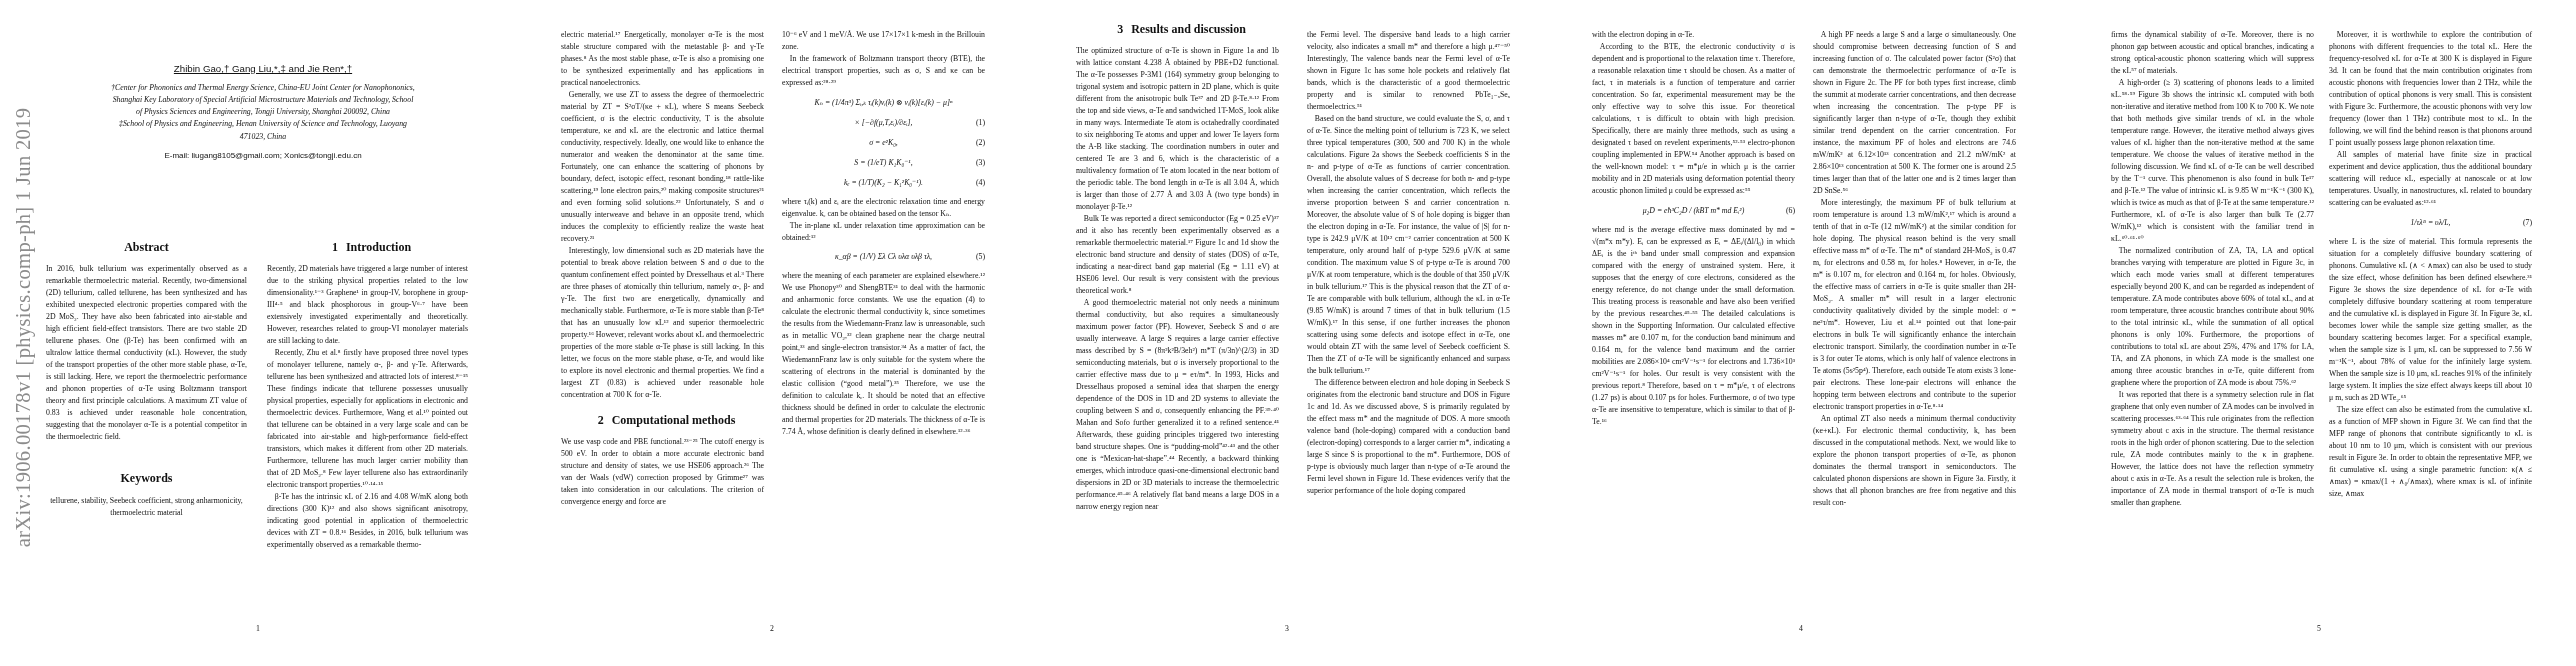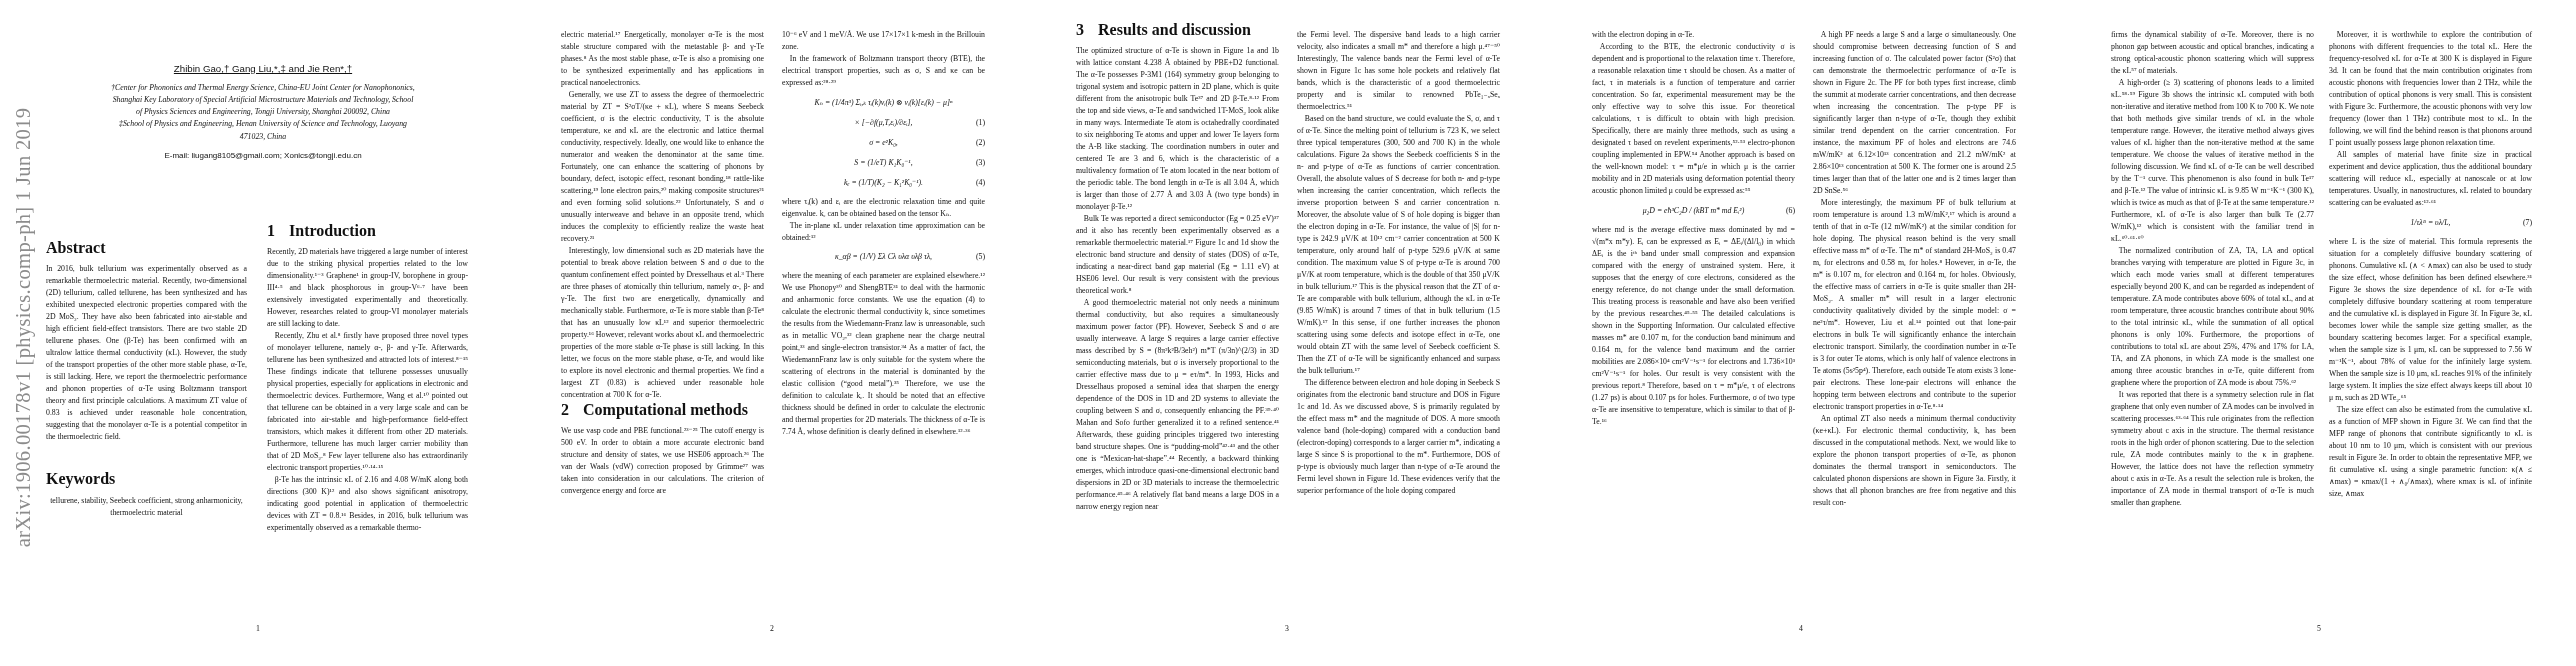--- a/index.html
+++ b/index.html
@@ -16,21 +16,21 @@
            font-size:15.6px; line-height:21px; margin:0; }
   .title i { font-style:italic; }
   .authors { font-family:"Liberation Sans","DejaVu Sans",sans-serif; font-size:9.7px;
              margin-top:7px;text-decoration:underline; }
   .affil { font-style:italic; font-size:7.8px; line-height:12.2px; margin-top:7.8px; }
   .email { font-family:"Liberation Sans","DejaVu Sans",sans-serif; font-size:8px; margin-top:7.8px; }
   .col { position:absolute; width:203px; font-size:7.8px; line-height:12px; text-align:justify;
          hyphens:auto; }
   .col p { margin:0; text-indent:7.8px; }
   .col p.noindent { text-indent:0; }
-  .sec-head { font-weight:bold; font-size:16px; margin:0 0 7.8px 0; line-height:15.6px; text-align:left; }
+  .sec-head { font-weight:bold; font-size:12px; margin:0 0 7.8px 0; line-height:15.6px; text-align:center; }
   .sec-head .num { display:inline-block; width:22px; }
   .eq { text-align:center; font-style:italic; margin:6.7px 0; position:relative; line-height:13.3px; }
   .eq .eqno { position:absolute; right:0; font-style:normal; top:0; }
   .pagenum { position:absolute; bottom:34px; font-size:7.8px; }
 </style>
 </head>
 <body>
 
 <div class="page" style="left:0px;">
   <div class="arxiv-stamp">
@@ -48,61 +48,61 @@
     <div class="email">E-mail: liugang8105@gmail.com; Xonics@tongji.edu.cn</div>
   </div>
 
   <div class="col" style="left:46px; top:240px; width:201px;">
     <h2 class="sec-head">Abstract</h2>
     <p class="noindent">In 2016, bulk tellurium was experimentally observed as a remarkable thermoelectric material. Recently, two-dimensional (2D) tellurium, called tellurene, has been synthesized and has exhibited unexpected electronic properties compared with the 2D MoS₂. They have also been fabricated into air-stable and high efficient field-effect transistors. There are two stable 2D tellurene phases. One (β-Te) has been confirmed with an ultralow lattice thermal conductivity (κL). However, the study of the transport properties of the other more stable phase, α-Te, is still lacking. Here, we report the thermoelectric performance and phonon properties of α-Te using Boltzmann transport theory and first principle calculations. A maximum ZT value of 0.83 is achieved under reasonable hole concentration, suggesting that the monolayer α-Te is a potential competitor in the thermoelectric field.</p>
     <h2 class="sec-head" style="margin-top:28px;">Keywords</h2>
     <p class="noindent" style="text-align:center;">tellurene, stability, Seebeck coefficient, strong anharmonicity, thermoelectric material</p>
   </div>
 
-  <div class="col" style="left:267px; top:223px; width:201px;">
+  <div class="col" style="left:267px; top:240px; width:201px;">
     <h2 class="sec-head"><span class="num">1</span><span>Introduction</span></h2>
     <p class="noindent">Recently, 2D materials have triggered a large number of interest due to the striking physical properties related to the low dimensionality.¹⁻³ Graphene¹ in group-IV, borophene in group-III⁴·⁵ and black phosphorous in group-V⁶·⁷ have been extensively investigated experimentally and theoretically. However, researches related to group-VI monolayer materials are still lacking to date.</p>
     <p>Recently, Zhu et al.⁸ firstly have proposed three novel types of monolayer tellurene, namely α-, β- and γ-Te. Afterwards, tellurene has been synthesized and attracted lots of interest.⁸⁻¹⁵ These findings indicate that tellurene possesses unusually physical properties, especially for applications in electronic and thermoelectric devices. Furthermore, Wang et al.¹⁰ pointed out that tellurene can be obtained in a very large scale and can be fabricated into air-stable and high-performance field-effect transistors, which makes it different from other 2D materials. Furthermore, tellurene has much larger carrier mobility than that of 2D MoS₂.⁸ Few layer tellurene also has extraordinarily electronic transport properties.¹⁰·¹⁴·¹⁵</p>
     <p>β-Te has the intrinsic κL of 2.16 and 4.08 W/mK along both directions (300 K)¹² and also shows significant anisotropy, indicating good potential in application of thermoelectric devices with ZT = 0.8.¹⁶ Besides, in 2016, bulk tellurium was experimentally observed as a remarkable thermo-</p>
   </div>
   <div class="pagenum" style="left:256px;">1</div>
 </div>
 
 <div class="page" style="left:515px;">
   <div class="col" style="left:46px; top:29px;">
     <p class="noindent">electric material.¹⁷ Energetically, monolayer α-Te is the most stable structure compared with the metastable β- and γ-Te phases.⁸ As the most stable phase, α-Te is also a promising one to be synthesized experimentally and has applications in practical nanoelectronics.</p>
     <p>Generally, we use ZT to assess the degree of thermoelectric material by ZT = S²σT/(κe + κL), where S means Seebeck coefficient, σ is the electric conductivity, T is the absolute temperature, κe and κL are the electronic and lattice thermal conductivity, respectively. Ideally, one would like to enhance the numerator and weaken the denominator at the same time. Fortunately, one can enhance the scattering of phonons by boundary, defect, isotopic effect, resonant bonding,¹⁸ rattle-like scattering,¹⁹ lone electron pairs,²⁰ making composite structures²¹ and even forming solid solutions.²² Unfortunately, S and σ unusually interweave and behave in an opposite trend, which induces the complexity to efficiently realize the waste heat recovery.²¹</p>
     <p>Interestingly, low dimensional such as 2D materials have the potential to break above relation between S and σ due to the quantum confinement effect pointed by Dresselhaus et al.³ There are three phases of atomically thin tellurium, namely α-, β- and γ-Te. The first two are energetically, dynamically and mechanically stable. Furthermore, α-Te is more stable than β-Te⁸ that has an unusually low κL¹² and superior thermoelectric property.¹⁶ However, relevant works about κL and thermoelectric properties of the more stable α-Te phase is still lacking. In this letter, we focus on the more stable phase, α-Te, and would like to explore its novel electronic and thermal properties. We find a largest ZT (0.83) is achieved under reasonable hole concentration at 700 K for α-Te.</p>
-    <h2 class="sec-head" style="margin-top:1px;"><span class="num">2</span><span>Computational methods</span></h2>
+    <h2 class="sec-head" style="margin-top:12px;"><span class="num">2</span><span>Computational methods</span></h2>
     <p class="noindent">We use vasp code and PBE functional.²³⁻²⁵ The cutoff energy is 500 eV. In order to obtain a more accurate electronic band structure and density of states, we use HSE06 approach.²⁶ The van der Waals (vdW) correction proposed by Grimme²⁷ was taken into consideration in our calculations. The criterion of convergence energy and force are</p>
   </div>
   <div class="col" style="left:267px; top:29px;">
     <p class="noindent">10⁻⁶ eV and 1 meV/Å. We use 17×17×1 k-mesh in the Brillouin zone.</p>
     <p>In the framework of Boltzmann transport theory (BTE), the electrical transport properties, such as σ, S and κe can be expressed as:²⁸·²⁹</p>
     <div class="eq"><span>Kₙ = (1/4π³) Σᵢ,ₖ τᵢ(k)vᵢ(k) ⊗ vᵢ(k)[εᵢ(k) − μ]ⁿ</span></div>
     <div class="eq"><span>× [−∂f(μ,T,εᵢ)/∂εᵢ],</span><span class="eqno">(1)</span></div>
     <div class="eq"><span>σ = e²K₀,</span><span class="eqno">(2)</span></div>
     <div class="eq"><span>S = (1/eT) K₁K₀⁻¹,</span><span class="eqno">(3)</span></div>
     <div class="eq"><span>kₑ = (1/T)(K₂ − K₁²K₀⁻¹).</span><span class="eqno">(4)</span></div>
-    <p class="noindent">where τᵢ(k) and εᵢ are the electronic relaxation time and quite eigenvalue. kₑ can be obtained based on the tensor Kₙ.</p>
+    <p class="noindent">where τᵢ(k) and εᵢ are the electronic relaxation time and energy eigenvalue. kₑ can be obtained based on the tensor Kₙ.</p>
     <p>The in-plane κL under relaxation time approximation can be obtained:¹²</p>
     <div class="eq"><span>κ_αβ = (1/V) Σλ Cλ υλα υλβ τλ,</span><span class="eqno">(5)</span></div>
     <p class="noindent">where the meaning of each parameter are explained elsewhere.¹² We use Phonopy³⁰ and ShengBTE³¹ to deal with the harmonic and anharmonic force constants. We use the equation (4) to calculate the electronic thermal conductivity kₑ since sometimes the results from the Wiedemann-Franz law is unreasonable, such as in metallic VO₂,³² clean graphene near the charge neutral point,³³ and single-electron transistor.³⁴ As a matter of fact, the WiedemannFranz law is only suitable for the system where the scattering of electrons in the material is dominanted by the elastic collision (“good metal”).³⁵ Therefore, we use the definition to calculate kₑ. It should be noted that an effective thickness should be defined in order to calculate the electronic and thermal properties for 2D materials. The thickness of α-Te is 7.74 Å, whose definition is clearly defined in elsewhere.¹²·³⁶</p>
   </div>
   <div class="pagenum" style="left:255px;">2</div>
 </div>
 
 <div class="page" style="left:1030px;">
   <div class="col" style="left:46px; top:22px;">
     <h2 class="sec-head"><span class="num">3</span><span>Results and discussion</span></h2>
     <p class="noindent">The optimized structure of α-Te is shown in Figure 1a and 1b with lattice constant 4.238 Å obtained by PBE+D2 functional. The α-Te possesses P-3M1 (164) symmetry group belonging to trigonal system and isotropic pattern in 2D plane, which is quite different from the anisotropic bulk Te³⁷ and 2D β-Te.⁸·¹² From the top and side views, α-Te and sandwiched 1T-MoS₂ look alike in many ways. Intermediate Te atom is octahedrally coordinated to six neighboring Te atoms and upper and lower Te layers form the A-B like stacking. The coordination numbers in outer and centered Te are 3 and 6, which is the characteristic of a multivalency formation of Te atom located in the near bottom of the periodic table. The bond length in α-Te is all 3.04 Å, which is larger than those of 2.77 Å and 3.03 Å (two type bonds) in monolayer β-Te.¹²</p>
     <p>Bulk Te was reported a direct semiconductor (Eg = 0.25 eV)³⁷ and it also has recently been experimentally observed as a remarkable thermoelectric material.¹⁷ Figure 1c and 1d show the electronic band structure and density of states (DOS) of α-Te, indicating a near-direct band gap material (Eg = 1.11 eV) at HSE06 level. Our result is very consistent with the previous theoretical work.⁸</p>
     <p>A good thermoelectric material not only needs a minimum thermal conductivity, but also requires a simultaneously maximum power factor (PF). However, Seebeck S and σ are usually interweave. A large S requires a large carrier effective mass described by S = (8π²k²B/3eh²) m*T (π/3n)^(2/3) in 3D semiconducting materials, but σ is inversely proportional to the carrier effective mass due to μ = eτ/m*. In 1993, Hicks and Dresselhaus proposed a seminal idea that sharpen the energy dependence of the DOS in 1D and 2D systems to alleviate the coupling between S and σ, consequently enhancing the PF.³⁹·⁴⁰ Mahan and Sofo further generalized it to a refined sentence.⁴¹ Afterwards, these guiding principles triggered two interesting band structure shapes. One is “pudding-mold”⁴²·⁴³ and the other one is “Mexican-hat-shape”.⁴⁴ Recently, a backward thinking emerges, which introduce quasi-one-dimensional electronic band dispersions in 2D or 3D materials to increase the thermoelectric performance.⁴⁵·⁴⁶ A relatively flat band means a large DOS in a narrow energy region near</p>
   </div>
-  <div class="col" style="left:267px; top:29px;">
+  <div class="col" style="left:277px; top:29px;">
     <p class="noindent">the Fermi level. The dispersive band leads to a high carrier velocity, also indicates a small m* and therefore a high μ.⁴⁷⁻⁵⁰ Interestingly, The valence bands near the Fermi level of α-Te shown in Figure 1c has some hole pockets and relatively flat bands, which is the characteristic of a good thermoelectric property and is similar to renowned PbTe₁₋ₓSeₓ thermoelectrics.⁵¹</p>
     <p>Based on the band structure, we could evaluate the S, σ, and τ of α-Te. Since the melting point of tellurium is 723 K, we select three typical temperatures (300, 500 and 700 K) in the whole calculations. Figure 2a shows the Seebeck coefficients S in the n- and p-type of α-Te as functions of carrier concentration. Overall, the absolute values of S decrease for both n- and p-type when increasing the carrier concentration, which reflects the inverse proportion between S and carrier concentration n. Moreover, the absolute value of S of hole doping is bigger than the electron doping in α-Te. For instance, the value of |S| for n-type is 242.9 μV/K at 10¹² cm⁻² carrier concentration at 500 K temperature, only around half of p-type 529.6 μV/K at same condition. The maximum value S of p-type α-Te is around 700 μV/K at room temperature, which is the double of that 350 μV/K in bulk tellurium.¹⁷ This is the physical reason that the ZT of α-Te are comparable with bulk tellurium, although the κL in α-Te (9.85 W/mK) is around 7 times of that in bulk tellurium (1.5 W/mK).¹⁷ In this sense, if one further increases the phonon scattering using some defects and isotope effect in α-Te, one would obtain ZT with the same level of Seebeck coefficient S. Then the ZT of α-Te will be significantly enhanced and surpass the bulk tellurium.¹⁷</p>
     <p>The difference between electron and hole doping in Seebeck S originates from the electronic band structure and DOS in Figure 1c and 1d. As we discussed above, S is primarily regulated by the effect mass m* and the magnitude of DOS. A more smooth valence band (hole-doping) compared with a conduction band (electron-doping) corresponds to a larger carrier m*, indicating a large S since S is proportional to the m*. Furthermore, DOS of p-type is obviously much larger than n-type of α-Te around the Fermi level shown in Figure 1d. These evidences verify that the superior performance of the hole doping compared</p>
   </div>
   <div class="pagenum" style="left:255px;">3</div>
 </div>
 
 <div class="page" style="left:1546px;">
   <div class="col" style="left:46px; top:29px;">
     <p class="noindent">with the electron doping in α-Te.</p>

